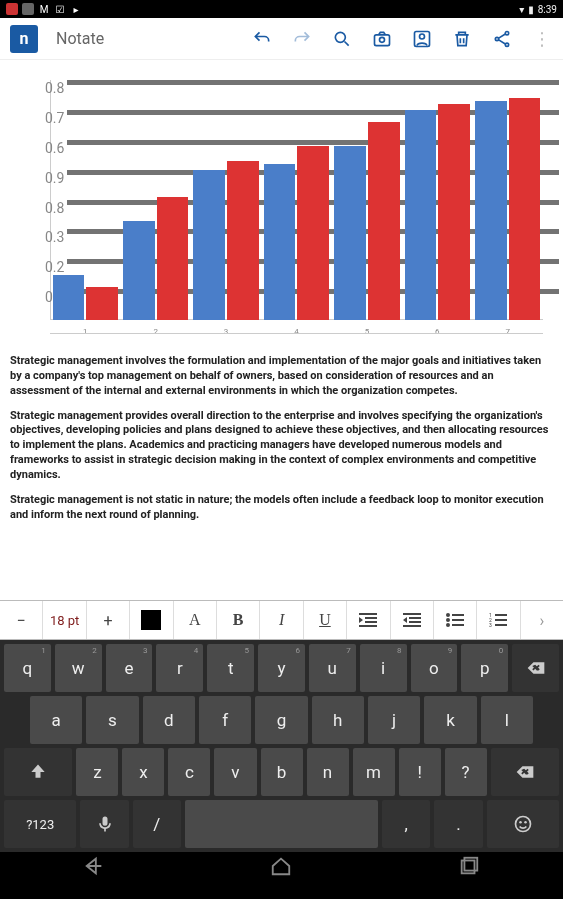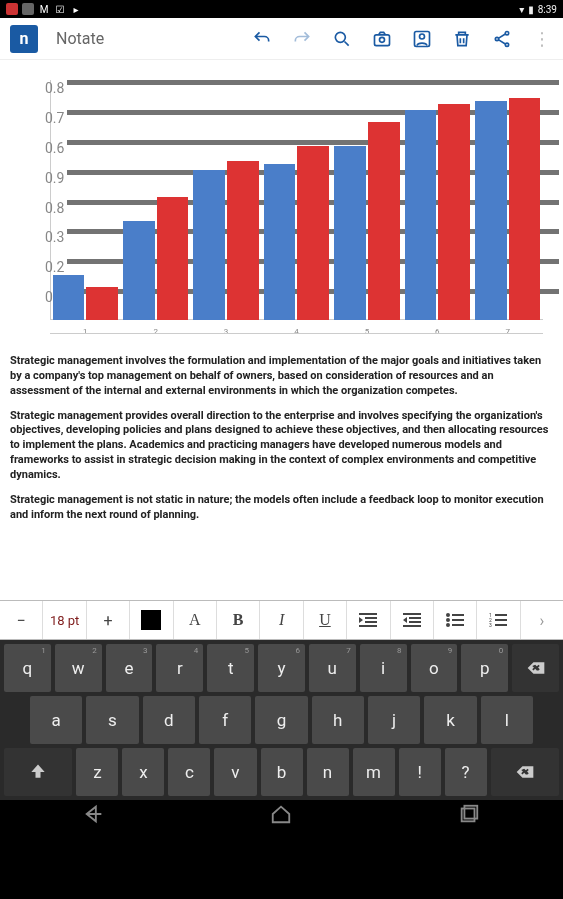--- a/index.html
+++ b/index.html
@@ -307,20 +307,40 @@
         <div class="key">m</div>
         <div class="key">!</div>
         <div class="key">?</div>
       </div>
     <div class="key key-dark key-wide15">
         <svg viewBox="0 0 24 24">
           <path d="M22 5H9l-7 7 7 7h13V5zm-9 10l-2-2-2 2-1.5-1.5 2-2-2-2L11 8l2 2 2-2 1.5 1.5-2 2 2 2L15 15z" fill="#ccc"></path>
         </svg>
       </div>
   </div>
+  <div class="kb-row">
+    <div class="key key-dark key-wide15" style="font-size:13px">?123</div>
+    <div class="key key-dark">
+        <svg viewBox="0 0 24 24">
+          <path d="M12 14a3 3 0 003-3V6a3 3 0 00-6 0v5a3 3 0 003 3zm5-3a5 5 0 01-10 0H5a7 7 0 006 6.9V21h2v-3.1A7 7 0 0019 11h-2z" fill="#ccc"></path>
+        </svg>
+      </div>
+    <div class="key key-dark">/</div>
+    <div class="key" style="flex:4"></div>
+    <div class="key key-dark">,</div>
+    <div class="key key-dark">.</div>
+    <div class="key key-dark key-wide15">
+        <svg viewBox="0 0 24 24">
+          <circle cx="12" cy="12" r="9" fill="none" stroke="#ccc" stroke-width="2"></circle>
+          <circle cx="9" cy="10" r="1.5" fill="#ccc"></circle>
+          <circle cx="15" cy="10" r="1.5" fill="#ccc"></circle>
+          <path d="M8 15s1.5 2 4 2 4-2 4-2" fill="none" stroke="#ccc" stroke-width="2"></path>
+        </svg>
+      </div>
+  </div>
 </div>
 
 <div class="navbar">
   <div><svg viewBox="0 0 24 24">
         <path d="M4 12l10-8v16z M4 12h16"></path>
       </svg></div>
   <div><svg viewBox="0 0 24 24">
         <path d="M3 12l9-8 9 8v9H3z"></path>
       </svg></div>
   <div><svg viewBox="0 0 24 24">

